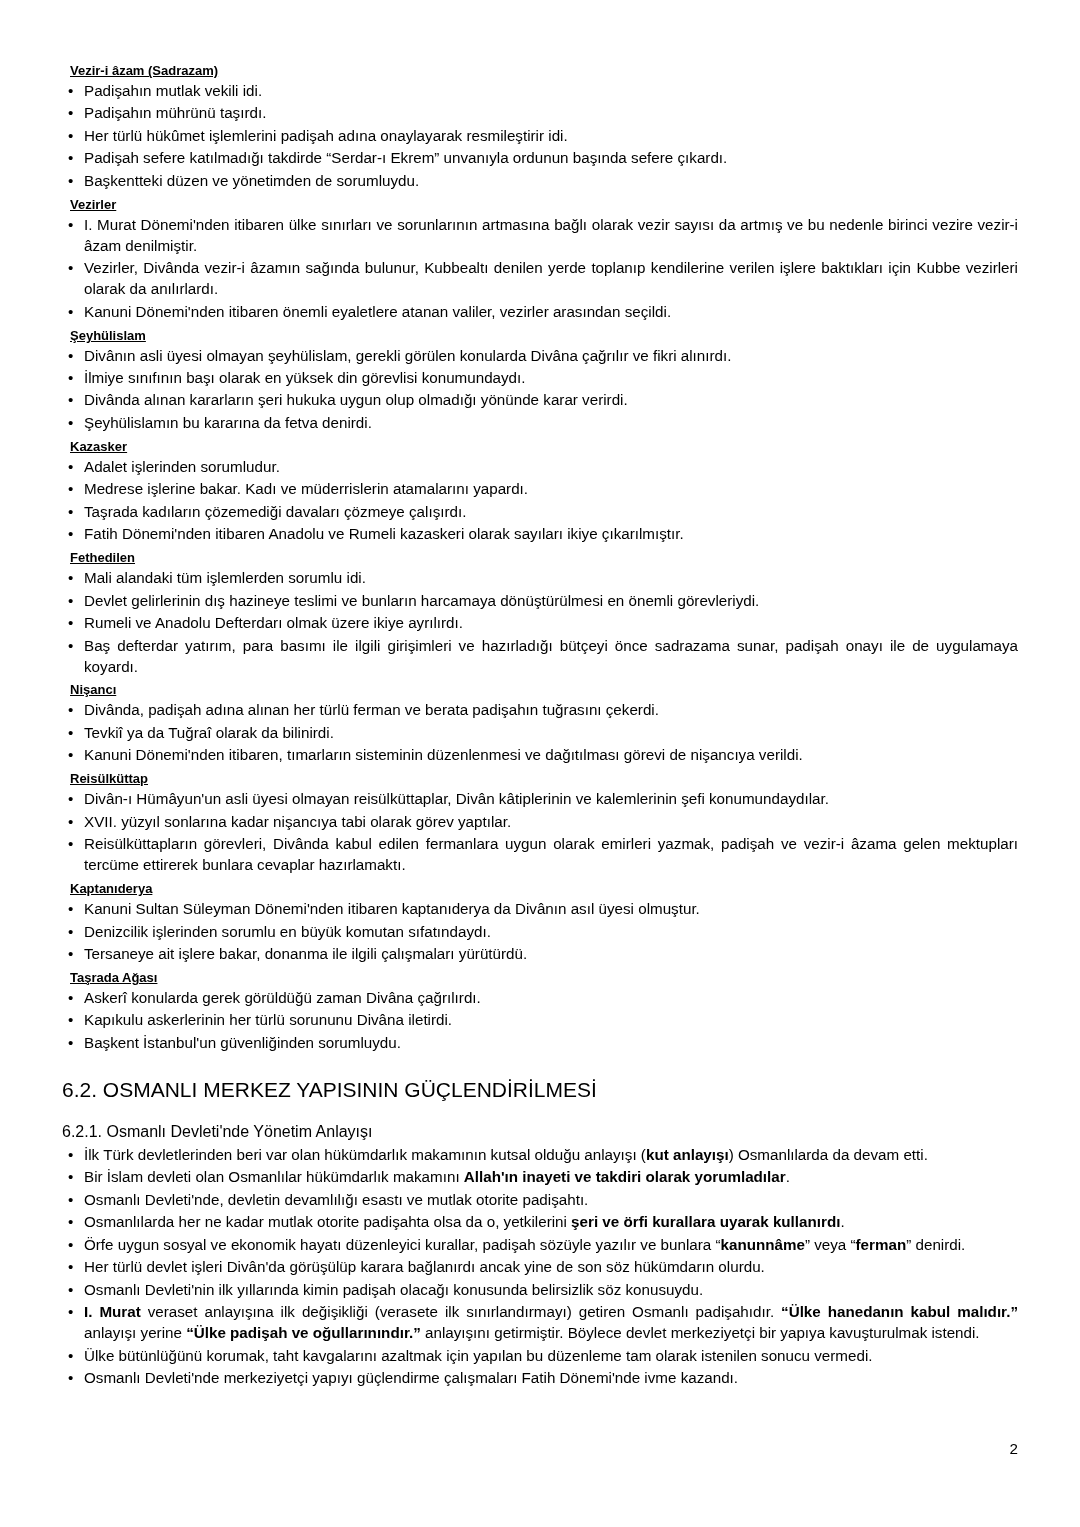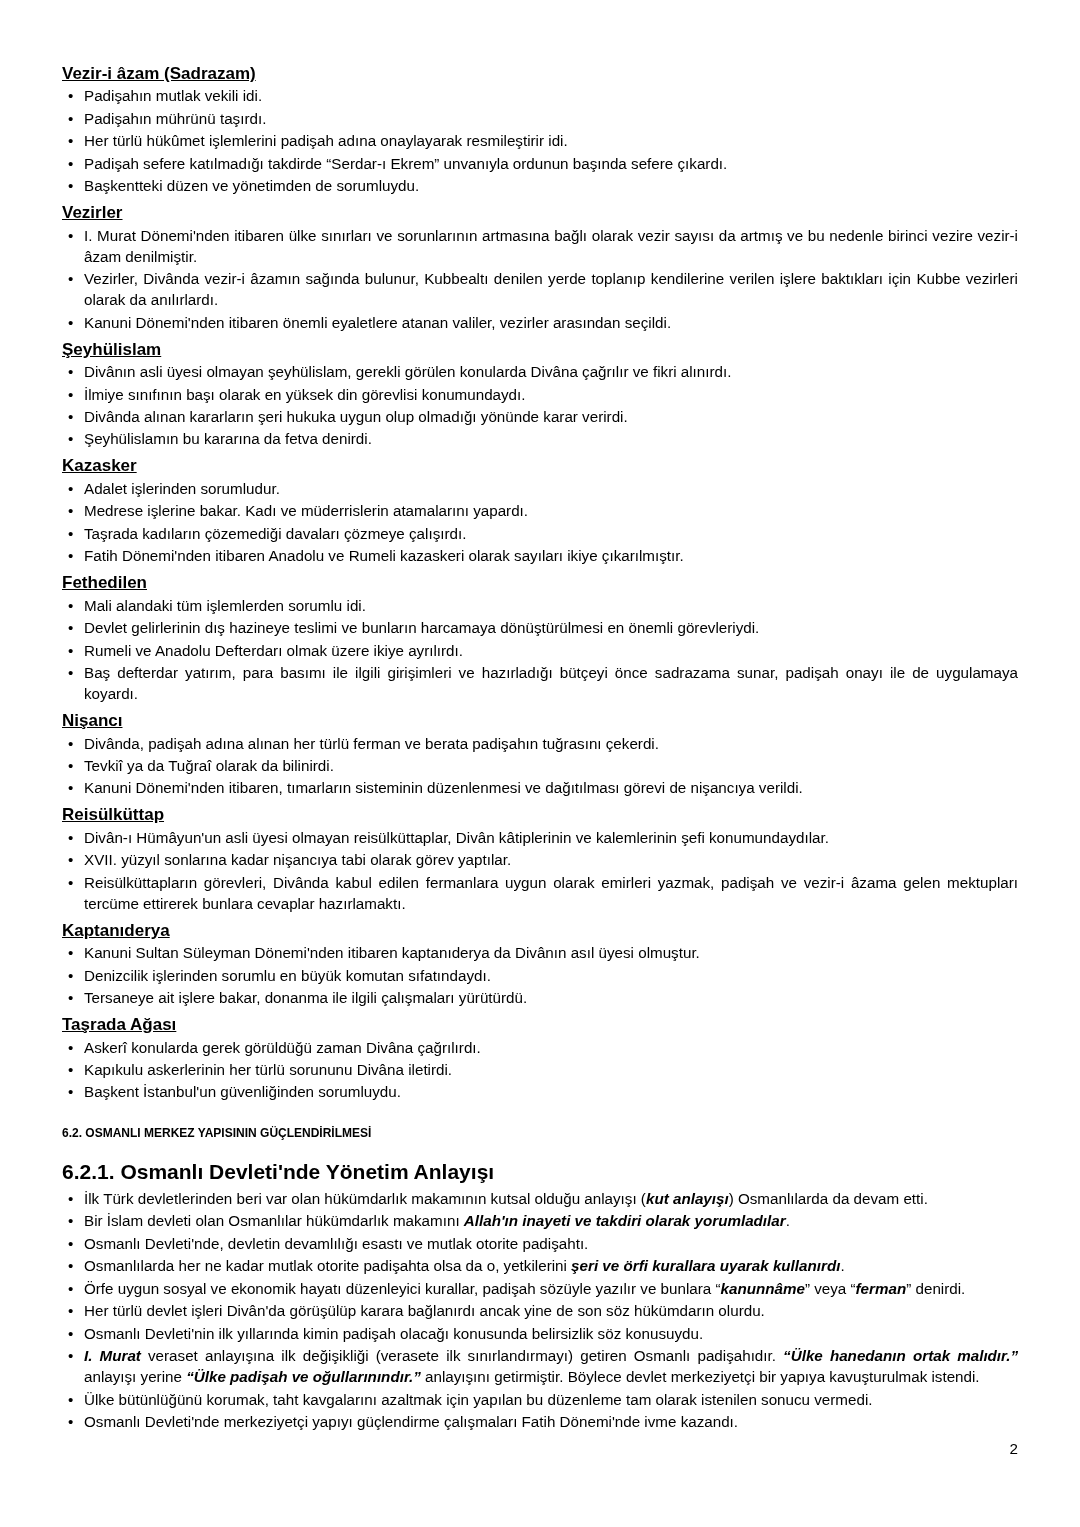--- a/index.html
+++ b/index.html
@@ -15,24 +15,24 @@
     box-sizing: border-box;
     padding: 58px 62px 40px 62px;
     font-family: "Liberation Sans", sans-serif;
     color: #000000;
   }
   .content {
     font-size: 15.2px;
     line-height: 1.38;
   }
   h3.section-head {
-    font-size: 17px;
+    font-size: 13px;
     font-weight: bold;
     text-decoration: underline;
-    margin: 4px 0 1px 0;
+    margin: 4px 0 1px 8px;
     padding: 0;
     display: block;
   }
   ul.bullets {
     list-style: none;
     margin: 0 0 2px 0;
     padding: 0;
   }
   ul.bullets > li {
     position: relative;
@@ -41,36 +41,36 @@
     text-align: justify;
     text-justify: inter-word;
   }
   ul.bullets > li::before {
     content: "•";
     position: absolute;
     left: 6px;
     top: 0;
   }
   .big-head {
-    font-size: 12px;
-    font-weight: bold;
+    font-size: 21px;
+    font-weight: normal;
     margin: 22px 0 16px 0;
   }
   .sub-head {
-    font-size: 21px;
-    font-weight: bold;
+    font-size: 16px;
+    font-weight: normal;
     margin: 9px 0 2px 0;
   }
   .page-number {
     position: absolute;
     right: 62px;
     bottom: 70px;
     font-size: 15.2px;
   }
-  b { font-weight: bold; font-style: italic; }
+  b { font-weight: bold; }
 </style>
 </head>
 <body>
 
 <div class="page">
   <div class="content">
 
     <h3 class="section-head">Vezir-i âzam (Sadrazam)</h3>
     <ul class="bullets">
       <li>Padişahın mutlak vekili idi.</li>
@@ -142,21 +142,21 @@
     <div class="big-head">6.2. OSMANLI MERKEZ YAPISININ GÜÇLENDİRİLMESİ</div>
     <div class="sub-head">6.2.1. Osmanlı Devleti'nde Yönetim Anlayışı</div>
     <ul class="bullets">
       <li>İlk Türk devletlerinden beri var olan hükümdarlık makamının kutsal olduğu anlayışı (<b>kut anlayışı</b>) Osmanlılarda da devam etti.</li>
       <li>Bir İslam devleti olan Osmanlılar hükümdarlık makamını <b>Allah'ın inayeti ve takdiri olarak yorumladılar</b>.</li>
       <li>Osmanlı Devleti'nde, devletin devamlılığı esastı ve mutlak otorite padişahtı.</li>
       <li>Osmanlılarda her ne kadar mutlak otorite padişahta olsa da o, yetkilerini <b>şeri ve örfi kurallara uyarak kullanırdı</b>.</li>
       <li>Örfe uygun sosyal ve ekonomik hayatı düzenleyici kurallar, padişah sözüyle yazılır ve bunlara “<b>kanunnâme</b>” veya “<b>ferman</b>” denirdi.</li>
       <li>Her türlü devlet işleri Divân'da görüşülüp karara bağlanırdı ancak yine de son söz hükümdarın olurdu.</li>
       <li>Osmanlı Devleti'nin ilk yıllarında kimin padişah olacağı konusunda belirsizlik söz konusuydu.</li>
-      <li><b>I. Murat</b> veraset anlayışına ilk değişikliği (verasete ilk sınırlandırmayı) getiren Osmanlı padişahıdır. <b>“Ülke hanedanın ortak malıdır.”</b> anlayışı yerine <b>“Ülke padişah ve oğullarınındır.”</b> anlayışını getirmiştir. Böylece devlet merkeziyetçi bir yapıya kavuşturulmak istendi.</li>
+      <li><b>I. Murat</b> veraset anlayışına ilk değişikliği (verasete ilk sınırlandırmayı) getiren Osmanlı padişahıdır. <b>“Ülke hanedanın kabul malıdır.”</b> anlayışı yerine <b>“Ülke padişah ve oğullarınındır.”</b> anlayışını getirmiştir. Böylece devlet merkeziyetçi bir yapıya kavuşturulmak istendi.</li>
       <li>Ülke bütünlüğünü korumak, taht kavgalarını azaltmak için yapılan bu düzenleme tam olarak istenilen sonucu vermedi.</li>
       <li>Osmanlı Devleti'nde merkeziyetçi yapıyı güçlendirme çalışmaları Fatih Dönemi'nde ivme kazandı.</li>
     </ul>
 
   </div>
 
   <div class="page-number">2</div>
 </div>
 
 </body></html>

